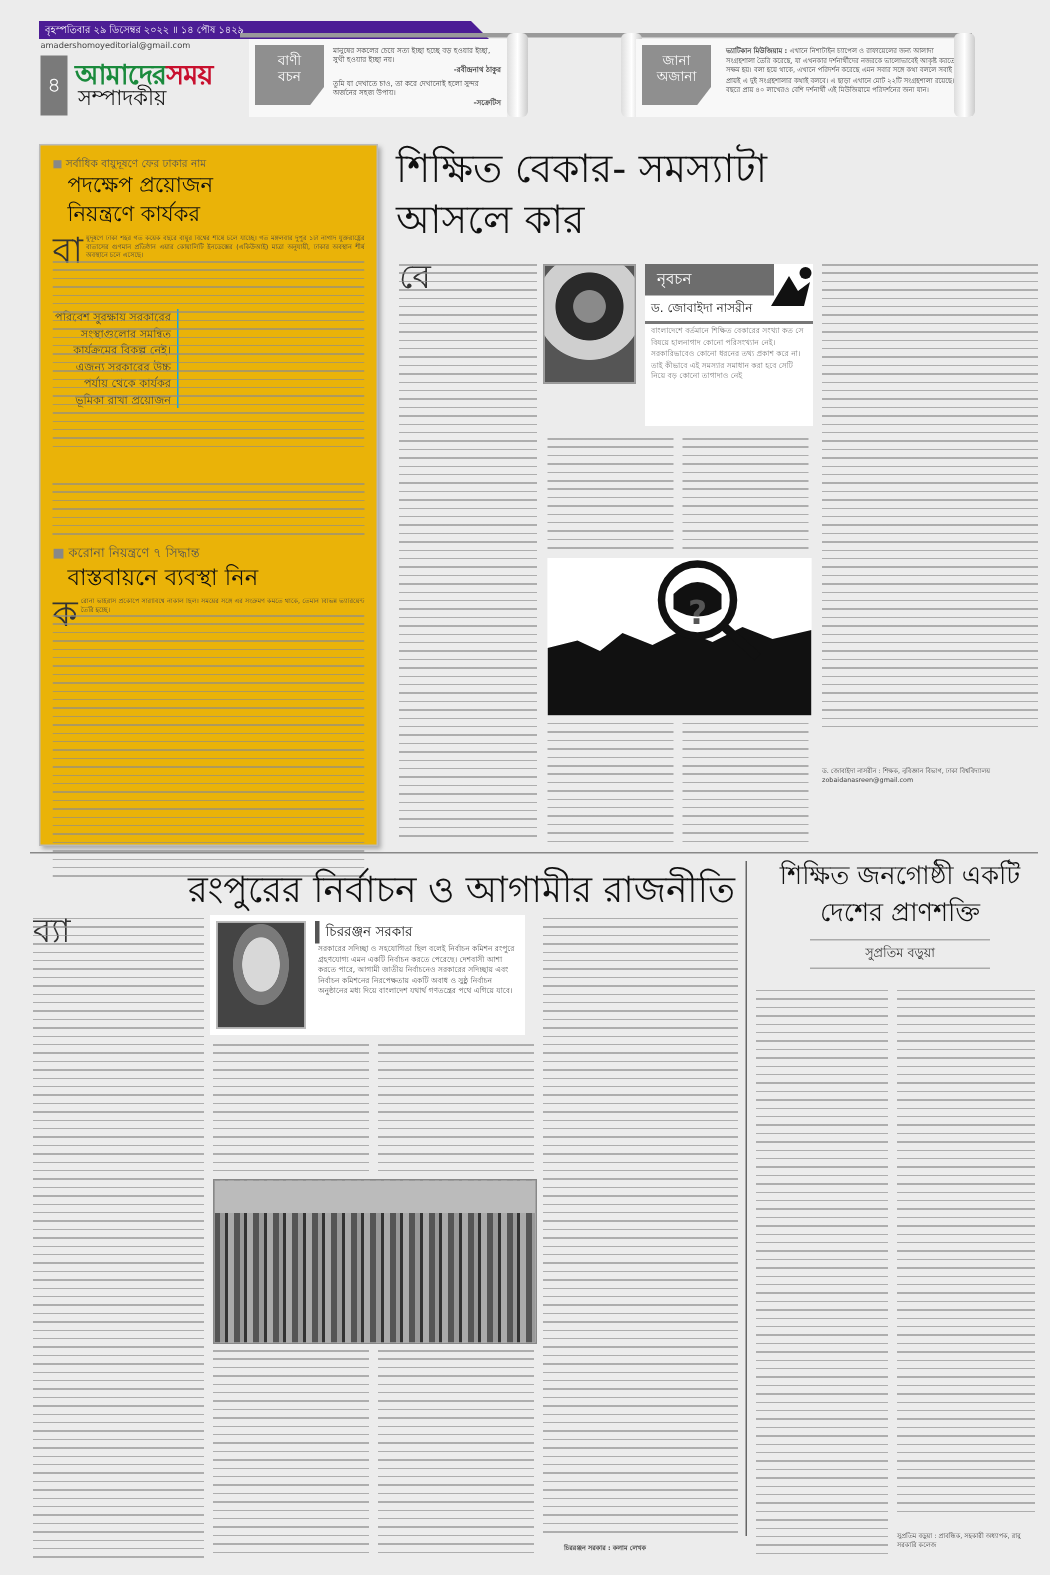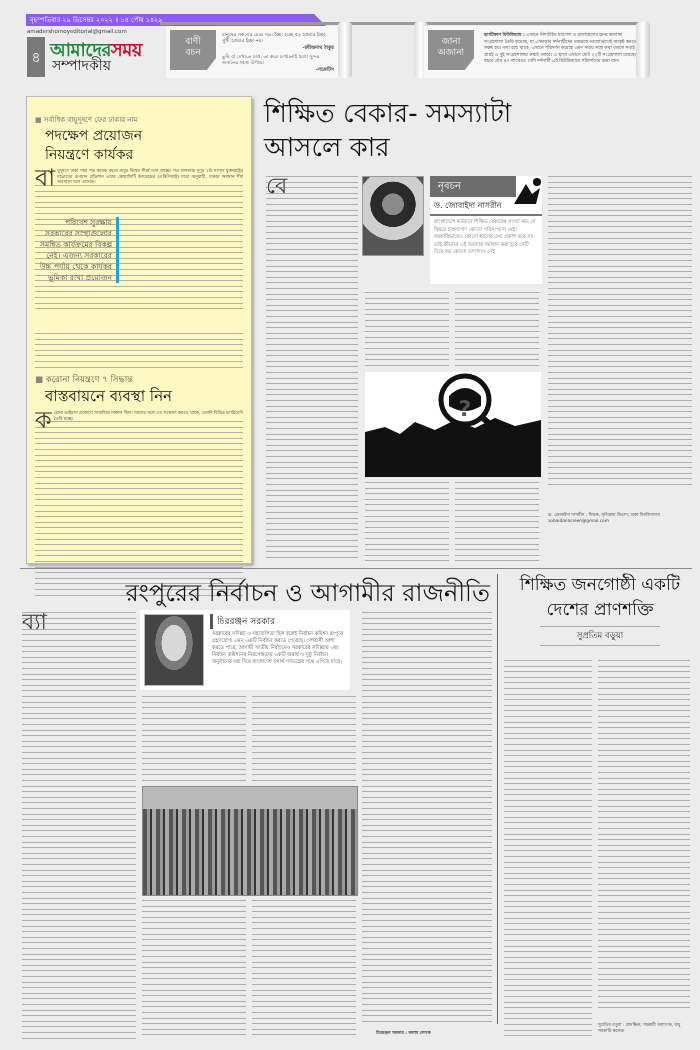--- a/index.html
+++ b/index.html
@@ -1,41 +1,41 @@
 <!DOCTYPE html>
 <html><head>
 <meta charset="utf-8">
 <style>
 *{box-sizing:border-box;margin:0;padding:0}
 body{width:700px;height:1050px;background:#ececec;font-family:"DejaVu Sans",sans-serif;color:#222;overflow:hidden;position:relative}
 .abs{position:absolute}
-.topbar{left:26px;top:14px;width:300px;height:12px;background:#8b5cf6;color:#fff;font-size:6.5px;line-height:12px;padding-left:4px;clip-path:polygon(0 0,96% 0,100% 100%,0 100%)}
+.topbar{left:26px;top:14px;width:300px;height:12px;background:#4c1d95;color:#fff;font-size:6.5px;line-height:12px;padding-left:4px;clip-path:polygon(0 0,96% 0,100% 100%,0 100%)}
 .topline{left:160px;top:22px;width:488px;height:3px;background:#9a9a9a}
 .email{left:27px;top:28px;font-size:5.5px;color:#444}
 .pagenum{left:27px;top:37px;width:18px;height:40px;background:#7a7a7a;color:#fff;font-size:14px;text-align:center;line-height:40px}
 .brand{left:50px;top:36px;font-size:18px;font-weight:bold;color:#1a8a3c;letter-spacing:-0.5px}
 .brand .red{color:#c8102e}
 .section{left:52px;top:54px;font-size:14px;color:#111}
 .box{background:#f8f8f8}
 .bani{left:166px;top:26px;width:172px;height:52px}
 .tag{width:46px;height:40px;background:#8f8f8f;color:#fff;font-size:9px;text-align:center;padding-top:6px;line-height:11px;clip-path:polygon(0 0,100% 0,100% 70%,80% 100%,0 100%)}
 .bani .tag{position:absolute;left:4px;top:4px}
 .bani .q{position:absolute;left:56px;font-size:4.8px;color:#444;line-height:6px;width:112px}
 .curl{width:14px;height:56px;background:linear-gradient(90deg,#ddd,#fff,#ccc);border-radius:4px}
 .jana{left:424px;top:26px;width:224px;height:52px}
 .jana .tag{position:absolute;left:4px;top:4px}
 .jana .txt{position:absolute;left:60px;top:6px;width:158px;font-size:4.5px;line-height:6.5px;color:#444}
 
-.edbox{left:26px;top:96px;width:226px;height:468px;background:#fef9c3;border:1px solid #bbb;box-shadow:2px 2px 3px #aaa;padding:17px 8px}
+.edbox{left:26px;top:96px;width:226px;height:468px;background:#eab308;border:1px solid #bbb;box-shadow:2px 2px 3px #aaa;padding:6px 8px}
 .kicker{font-size:7px;color:#555}
 .kicker:before{content:"■ ";color:#888}
 .hd{font-size:14px;line-height:19px;color:#111;padding-left:10px}
 .tiny{font-size:4.3px;line-height:5.6px;color:#444;text-align:justify}
 .dropcap{float:left;font-size:24px;line-height:20px;margin-right:2px;color:#333}
-.pull{float:left;width:84px;font-size:7.5px;line-height:11px;color:#444;text-align:right;margin:4px 6px 2px 0;border-right:3px solid #0ea5e9;padding-right:4px}
+.pull{float:left;width:84px;font-size:7.5px;line-height:11px;color:#444;text-align:right;margin:4px 6px 2px 0;border-right:1px solid #0ea5e9;padding-right:4px}
 .fill{height:100%;background:repeating-linear-gradient(180deg,#8c8c8c 0 1px,transparent 1px 5.6px);opacity:.65}
 
 .mainhd{left:264px;top:96px;width:428px;text-align:left;font-size:26px;line-height:34px;color:#111}
 .col{font-size:4.3px;line-height:5.6px;color:#444}
 .portrait{left:362px;top:176px;width:62px;height:80px;background:radial-gradient(circle at 50% 35%,#8a8a8a 0 18%,#2a2a2a 19% 38%,#cfcfcf 39% 60%,#555 61%);border:1px solid #999}
 .nubox{left:430px;top:176px;width:112px;height:108px;background:#fff}
 .nuhead{background:#6d6d6d;color:#fff;font-size:10px;padding:2px 8px;width:86px}
 .nuname{font-size:8px;color:#222;padding:2px 4px;border-bottom:2px solid #777}
 .nutxt{font-size:5px;line-height:7.5px;color:#777;padding:2px 4px}
 .logoicon{left:510px;top:176px;width:34px;height:30px}

